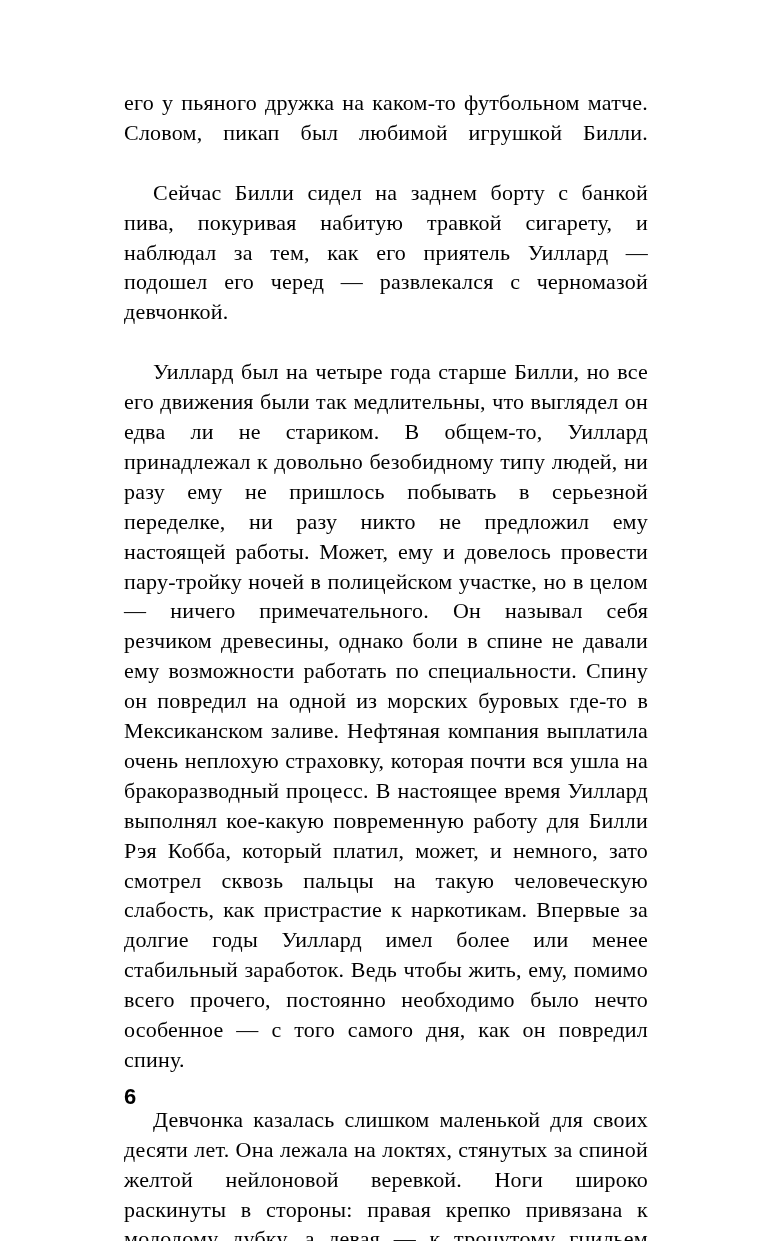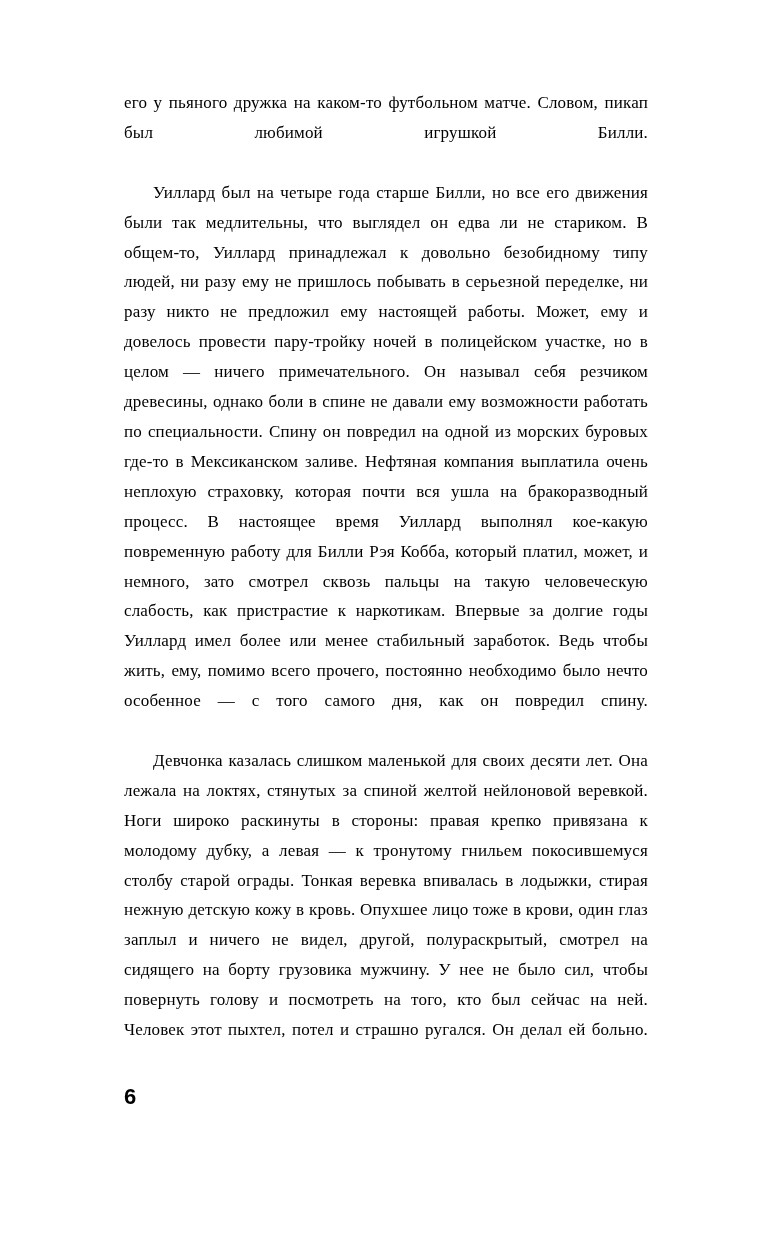--- a/index.html
+++ b/index.html
@@ -21,21 +21,21 @@
     box-sizing: border-box;
   }
   .text-block {
     position: absolute;
     left: 124px;
     top: 88px;
     width: 524px;
   }
   .para {
     margin: 0;
-    font-size: 17px;
+    font-size: 22px;
     line-height: 29.9px;
     text-align: justify;
     text-justify: inter-word;
     text-indent: 29px;
     -webkit-hyphens: none;
     hyphens: none;
     letter-spacing: 0.01em;
     word-spacing: 0.005em;
   }
   .para.first {
@@ -58,19 +58,20 @@
     color: #000000;
   }
 </style>
 </head>
 <body>
 
 <div class="page">
 
   <div class="text-block">
     <p class="para first">его у пьяного дружка на каком-то футбольном матче. Словом, пикап был любимой игрушкой Билли.</p>
+    <p class="para">Сейчас Билли сидел на заднем борту с банкой пива, покуривая набитую травкой сигарету, и наблюдал за тем, как его приятель Уиллард — подошел его черед — развлекался с черномазой девчонкой.</p>
     <p class="para">Уиллард был на четыре года старше Билли, но все его движения были так медлительны, что выглядел он едва ли не стариком. В общем-то, Уиллард принадлежал к довольно безобидному типу людей, ни разу ему не пришлось побывать в серьезной переделке, ни разу никто не предложил ему настоящей работы. Может, ему и довелось провести пару-тройку ночей в полицейском участке, но в целом — ничего примечательного. Он называл себя резчиком древесины, однако боли в спине не давали ему возможности работать по специальности. Спину он повредил на одной из морских буровых где-то в Мексиканском заливе. Нефтяная компания выплатила очень неплохую страховку, которая почти вся ушла на бракоразводный процесс. В настоящее время Уиллард выполнял кое-какую повременную работу для Билли Рэя Кобба, который платил, может, и немного, зато смотрел сквозь пальцы на такую человеческую слабость, как пристрастие к наркотикам. Впервые за долгие годы Уиллард имел более или менее стабильный заработок. Ведь чтобы жить, ему, помимо всего прочего, постоянно необходимо было нечто особенное — с того самого дня, как он повредил спину.</p>
     <p class="para">Девчонка казалась слишком маленькой для своих десяти лет. Она лежала на локтях, стянутых за спиной желтой нейлоновой веревкой. Ноги широко раскинуты в стороны: правая крепко привязана к молодому дубку, а левая — к тронутому гнильем покосившемуся столбу старой ограды. Тонкая веревка впивалась в лодыжки, стирая нежную детскую кожу в кровь. Опухшее лицо тоже в крови, один глаз заплыл и ничего не видел, другой, полураскрытый, смотрел на сидящего на борту грузовика мужчину. У нее не было сил, чтобы повернуть голову и посмотреть на того, кто был сейчас на ней. Человек этот пыхтел, потел и страшно ругался. Он делал ей больно.</p>
   </div>
 
   <div class="page-number">6</div>
 
 </div>
 
 </body></html>

